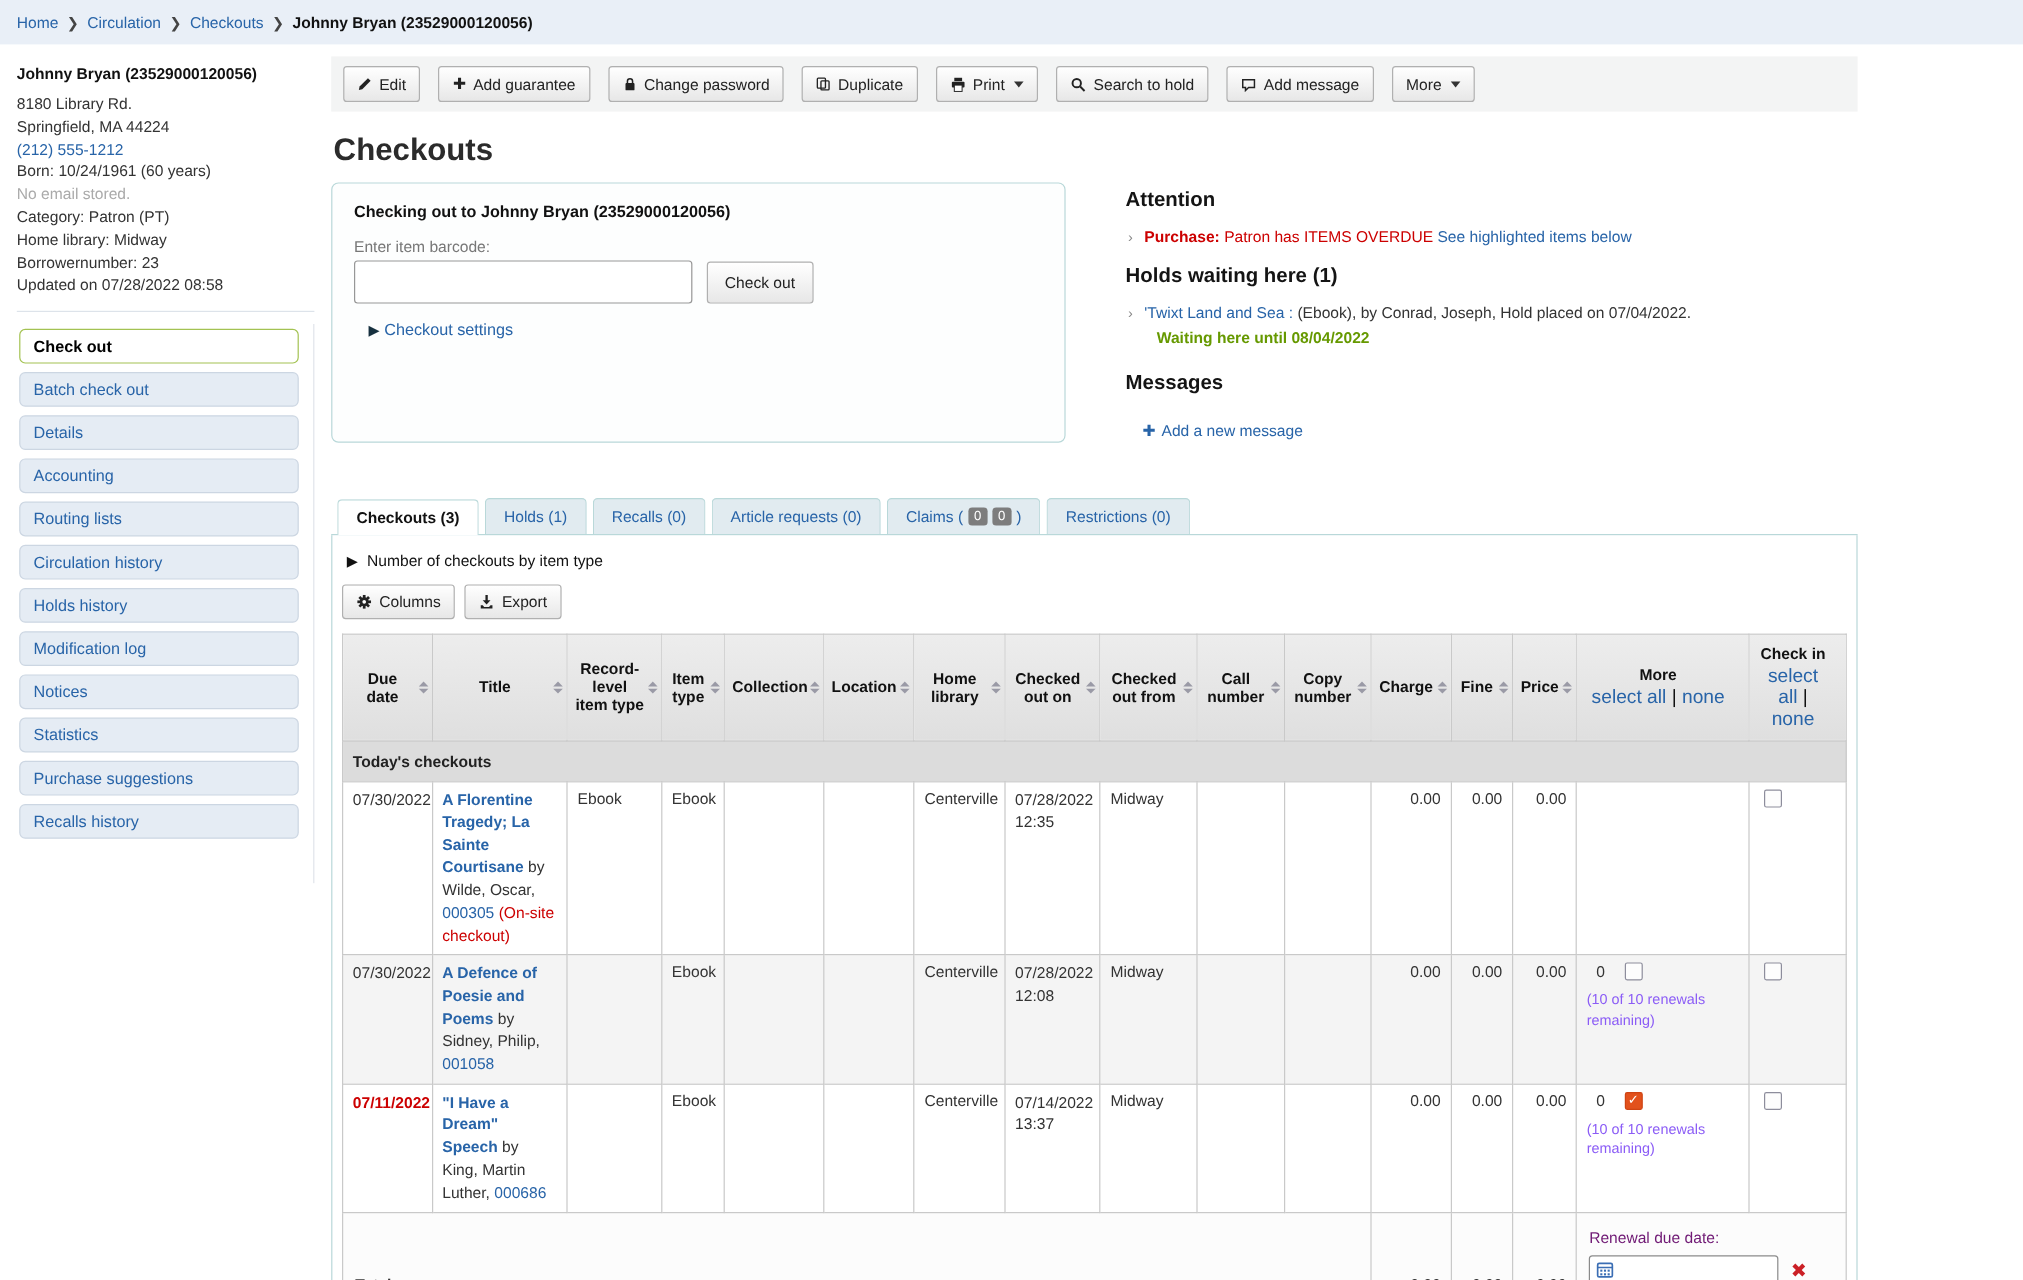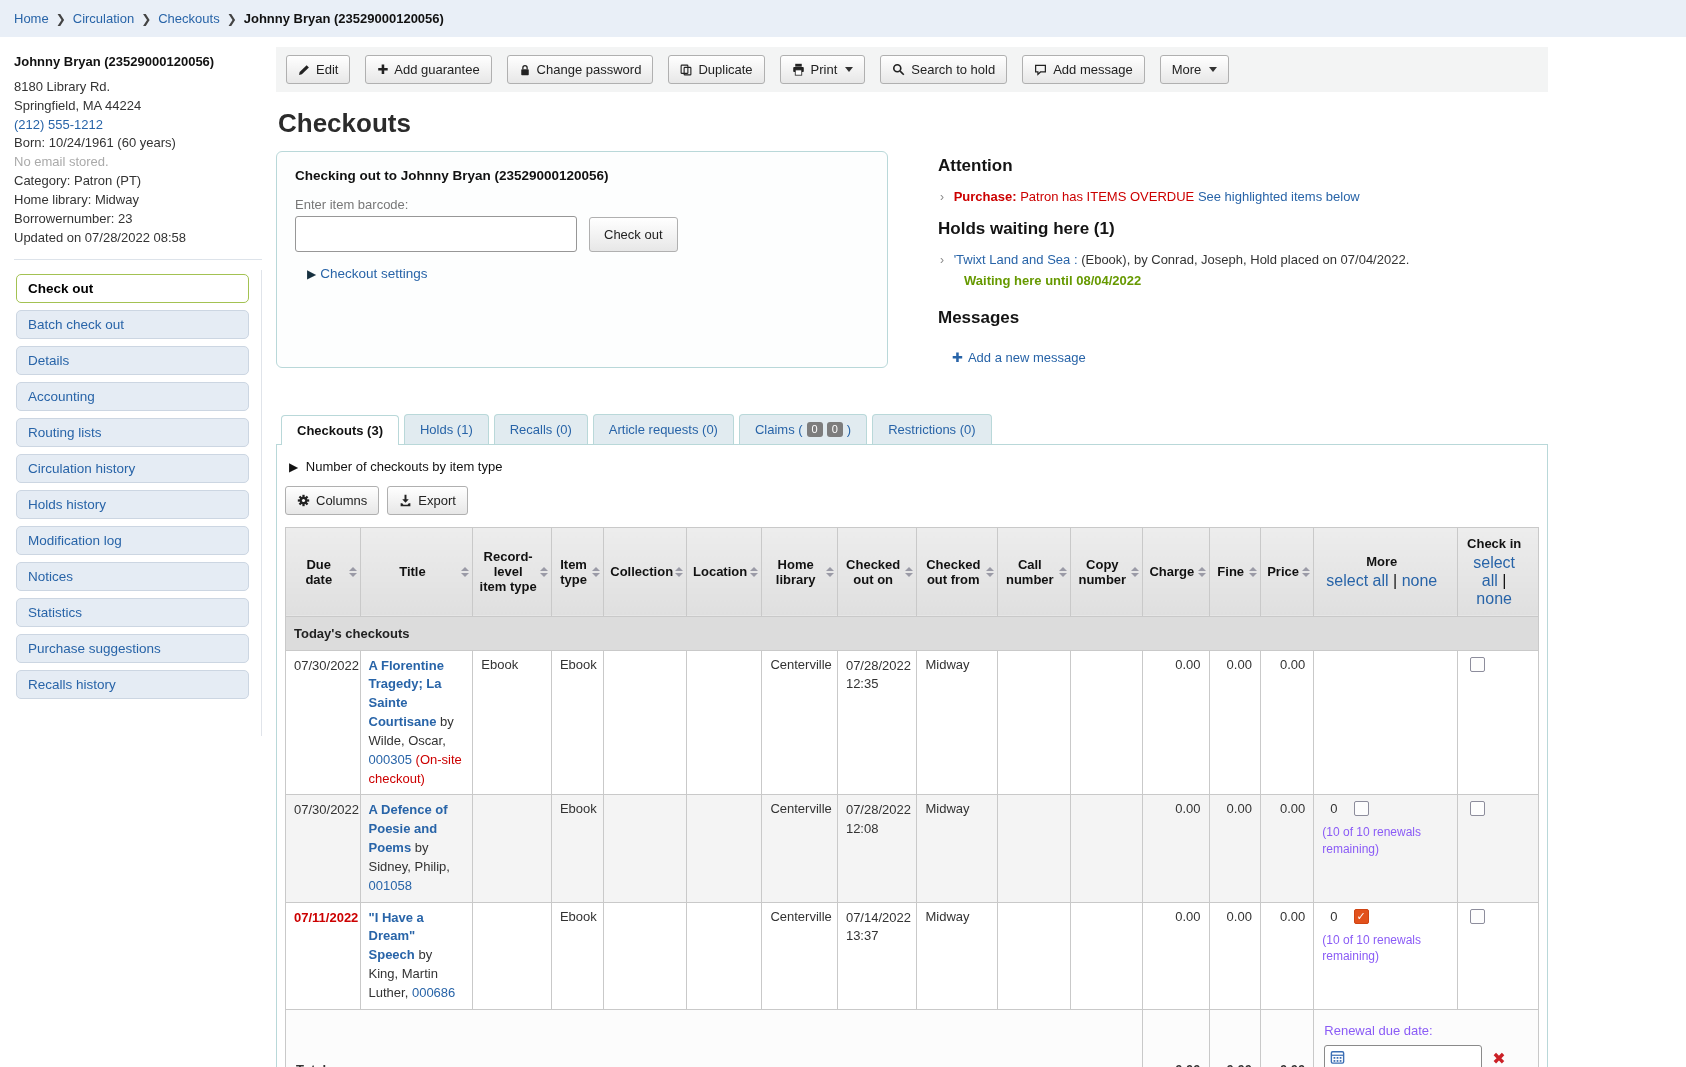--- a/index.html
+++ b/index.html
@@ -124,21 +124,21 @@
   .cb.checked::after { content: "✓"; color: #fff; font-size: 11px; font-weight: bold; line-height: 1; }
 
   .renew-line { display: flex; align-items: center; gap: 16px; padding-left: 8px; }
   .renew-note { font-size: 12px; color: #8b5cf6; margin-top: 8px; line-height: 1.35; }
 
   
   .totals-row td { background: #fcfcfc; padding: 10px 8px; }
   .totals-label { text-align: right; font-weight: bold; padding: 52px 10px !important; vertical-align: middle !important; }
   .totals-num { font-weight: bold; vertical-align: middle !important; }
   .renewal-cell { padding: 12px 10px !important; }
-  .renewal-label { margin-bottom: 6px; color: #8b5cf6; line-height: 1.35; }
+  .renewal-label { margin-bottom: 6px; color: #701a75; line-height: 1.35; }
   .date-wrap { display: flex; align-items: center; gap: 10px; }
   .date-input {
     width: 158px; height: 27px; border: 1px solid #8a8a8a; border-radius: 3px; background: #fff;
     display: flex; align-items: center; padding-left: 5px;
   }
   .clear-x { color: #cb2026; font-weight: bold; font-size: 16px; line-height: 1; cursor: pointer; }
 </style>
 </head>
 <body>
 

